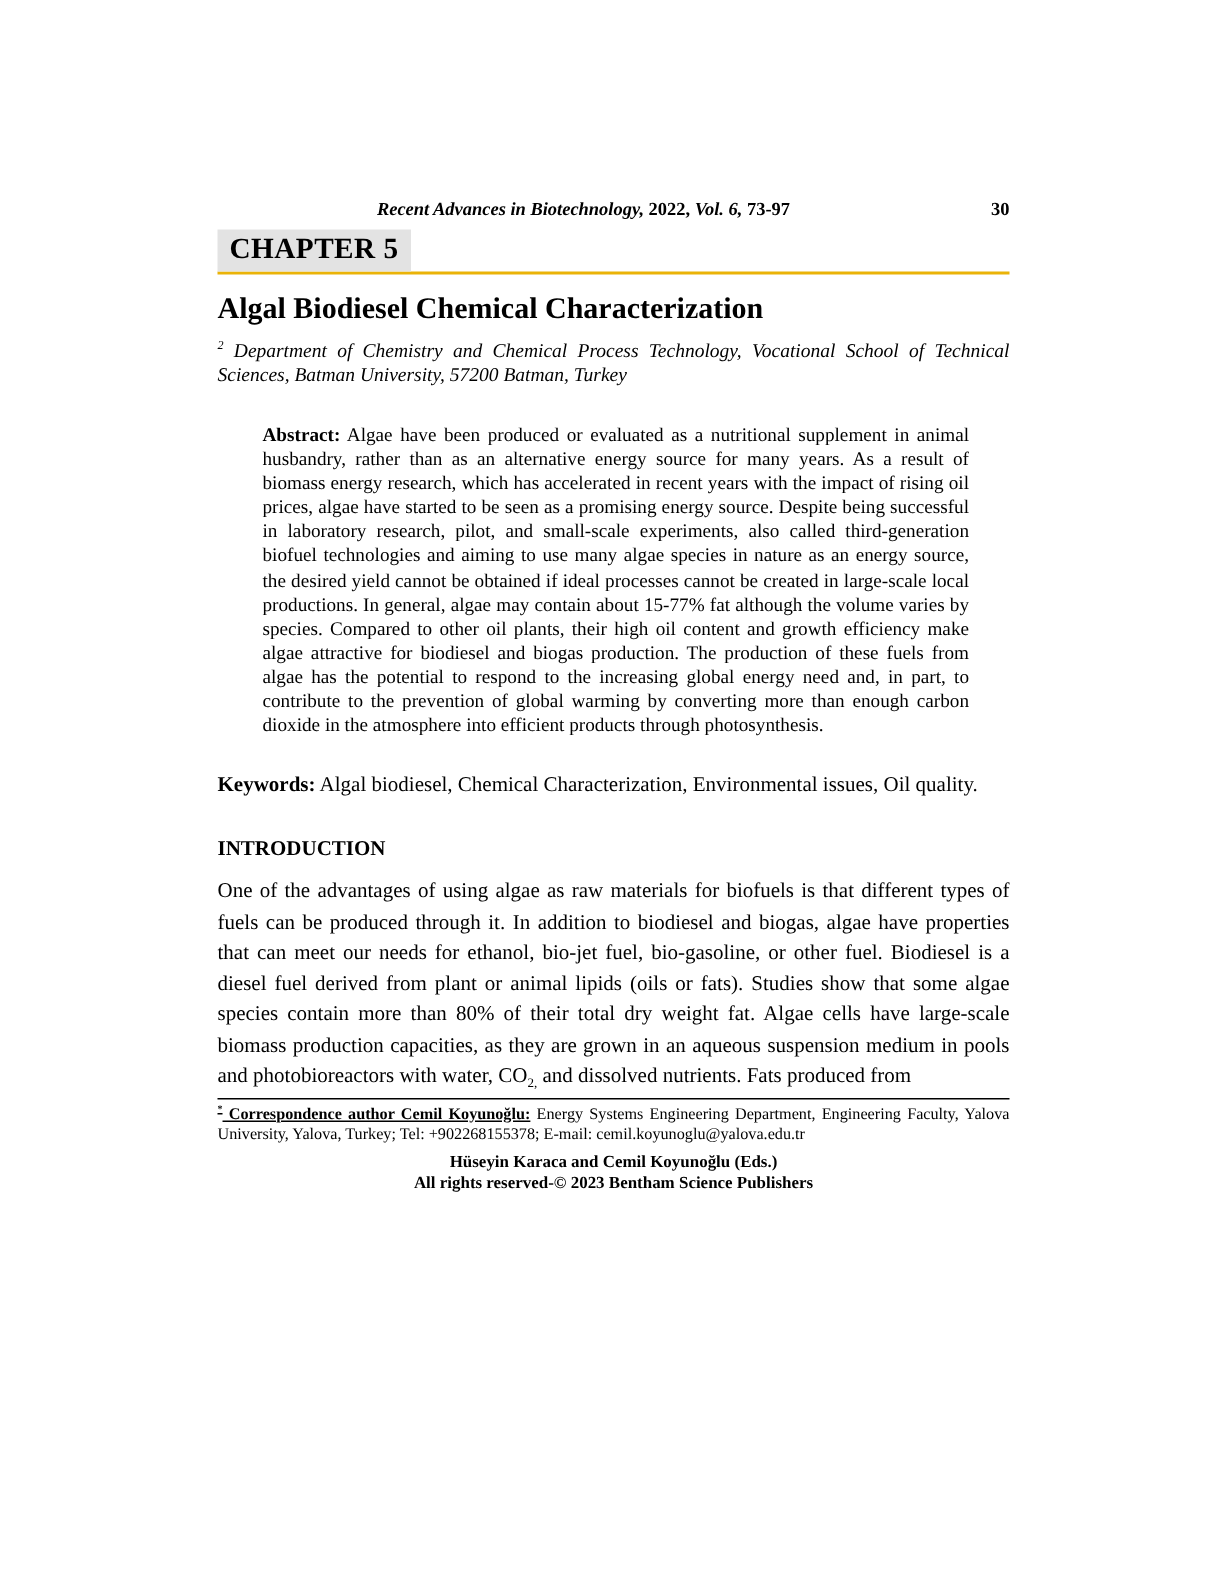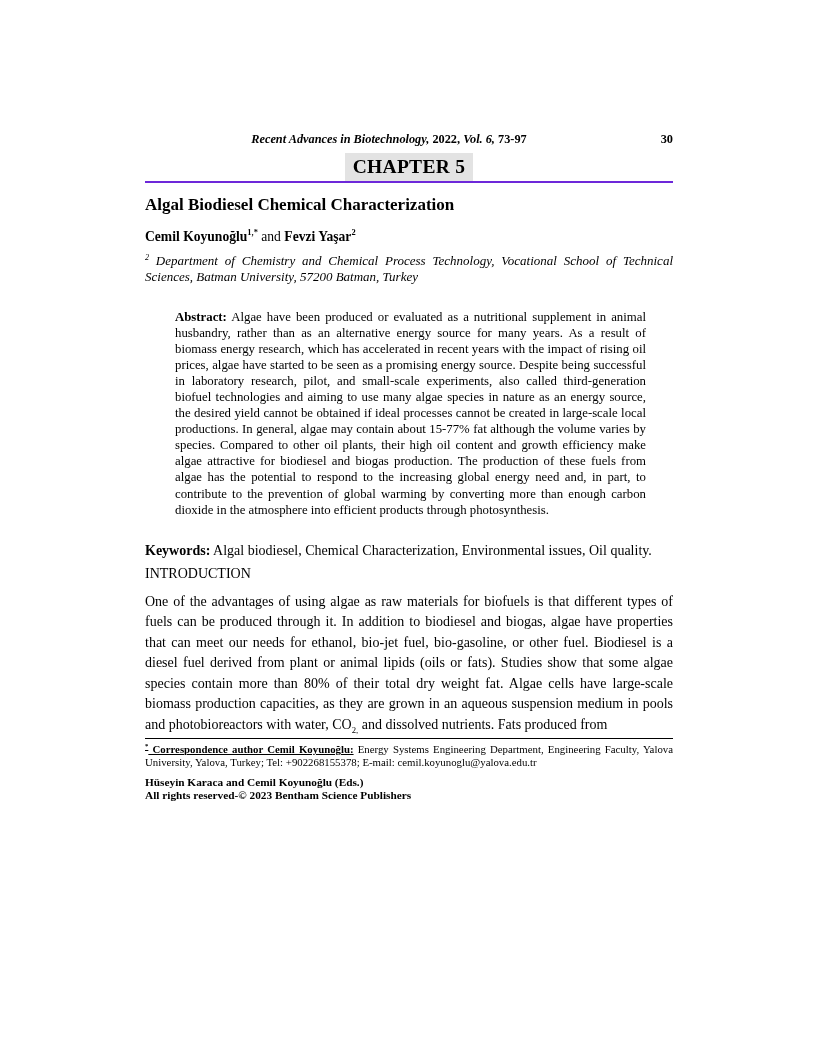--- a/index.html
+++ b/index.html
@@ -18,87 +18,84 @@
     padding-top: 132px;
     display: flex; align-items: baseline;
     font-weight: bold; font-size: 12.3px; line-height: 14px;
   }
   .rh-center { flex: 1; text-align: center; }
   .rh-center .it { font-style: italic; }
   .rh-page { width: 40px; text-align: right; }
 
   .chapter-row {
     margin-top: 7px;
-    border-bottom: 2px solid #6d28d9;
-    text-align: center;
+    border-bottom: 2px solid #eab308;
+    text-align: left;
     line-height: 0;
   }
   .chapter-badge {
     display: inline-block;
     background: #e3e3e3;
     font-weight: bold; font-size: 19.5px; line-height: 1.2;
     padding: 2px 8px 3px 8px;
     letter-spacing: 0.3px;
   }
 
   h1.page-title {
     margin-top: 12px;
-    font-size: 17px; font-weight: bold; line-height: 1.15;
+    font-size: 20px; font-weight: bold; line-height: 1.15;
   }
 
   .authors { margin-top: 14px; font-size: 13.6px; }
   .authors b { font-weight: bold; }
   sup { font-size: 0.62em; vertical-align: super; line-height: 0; }
   sub { font-size: 0.62em; vertical-align: sub; line-height: 0; }
 
   .affiliations { margin-top: 8px; font-style: italic; font-size: 13px; line-height: 15.8px; text-align: justify; }
   .affiliation + .affiliation { margin-top: 4px; }
 
   .abstract {
     margin: 24px 27px 12px 30px;
     font-size: 12.8px; line-height: 16.1px;
     text-align: justify;
   }
   .abstract b { font-weight: bold; }
 
   .keywords { margin-top: 22px; font-size: 14px; line-height: 21px; text-align: justify; }
   .keywords b { font-weight: bold; }
 
-  h2.section-heading { margin-top: 4px; font-size: 14px; font-weight: normal; line-height: 17px; }
+  h2.section-heading { margin-top: 24px; font-size: 14px; font-weight: bold; line-height: 17px; }
 
   .body-text { margin-top: 10px; font-size: 14px; line-height: 20.5px; text-align: justify; }
 
   .footnote-rule { margin-top: 3px; border-top: 1.3px solid #000; }
   .footnote { margin-top: 4px; font-size: 10.8px; line-height: 13.2px; text-align: justify; }
   .footnote b { font-weight: bold; text-decoration: underline; }
 
-  .page-footer { margin-top: 6px; text-align: left; font-weight: bold; font-size: 11.3px; line-height: 13.5px; }
+  .page-footer { margin-top: 6px; text-align: center; font-weight: bold; font-size: 11.3px; line-height: 13.5px; }
 </style>
 </head>
 <body>
 
 <div class="page">
   <div class="content">
 
     <div class="running-head">
       <div class="rh-center">
         <span class="it">Recent Advances in Biotechnology, </span><span>2022, </span><span class="it">Vol. 6, </span><span>73-97</span>
       </div>
       <div class="rh-page">30</div>
     </div>
 
     <div class="chapter-row">
       <span class="chapter-badge" style="background: rgb(227, 227, 227);">CHAPTER 5</span>
     </div>
 
     <h1 class="page-title">Algal Biodiesel Chemical Characterization</h1>
 
-    <div class="authors">
-      <b>Cemil Koyunoğlu</b><sup><b>1,*</b></sup><span> and </span><b>Fevzi Yaşar</b><sup><b>2</b></sup>
-    </div>
 
     <div class="affiliations">
       <p class="affiliation"><sup>2</sup><span> Department of Chemistry and Chemical Process Technology, Vocational School of Technical Sciences, Batman University, 57200 Batman, Turkey</span></p>
     </div>
 
     <p class="abstract"><b>Abstract:</b><span> Algae have been produced or evaluated as a nutritional supplement in animal husbandry, rather than as an alternative energy source for many years. As a result of biomass energy research, which has accelerated in recent years with the impact of rising oil prices, algae have started to be seen as a promising energy source. Despite being successful in laboratory research, pilot, and small-scale experiments, also called third-generation biofuel technologies and aiming to use many algae species in nature as an energy source, the desired yield cannot be obtained if ideal processes cannot be created in large-scale local productions. In general, algae may contain about 15-77% fat although the volume varies by species. Compared to other oil plants, their high oil content and growth efficiency make algae attractive for biodiesel and biogas production. The production of these fuels from algae has the potential to respond to the increasing global energy need and, in part, to contribute to the prevention of global warming by converting more than enough carbon dioxide in the atmosphere into efficient products through photosynthesis.</span></p>
 
     <p class="keywords"><b>Keywords:</b><span> Algal biodiesel, Chemical Characterization, Environmental issues, Oil quality.</span></p>
 
     <h2 class="section-heading">INTRODUCTION</h2>

